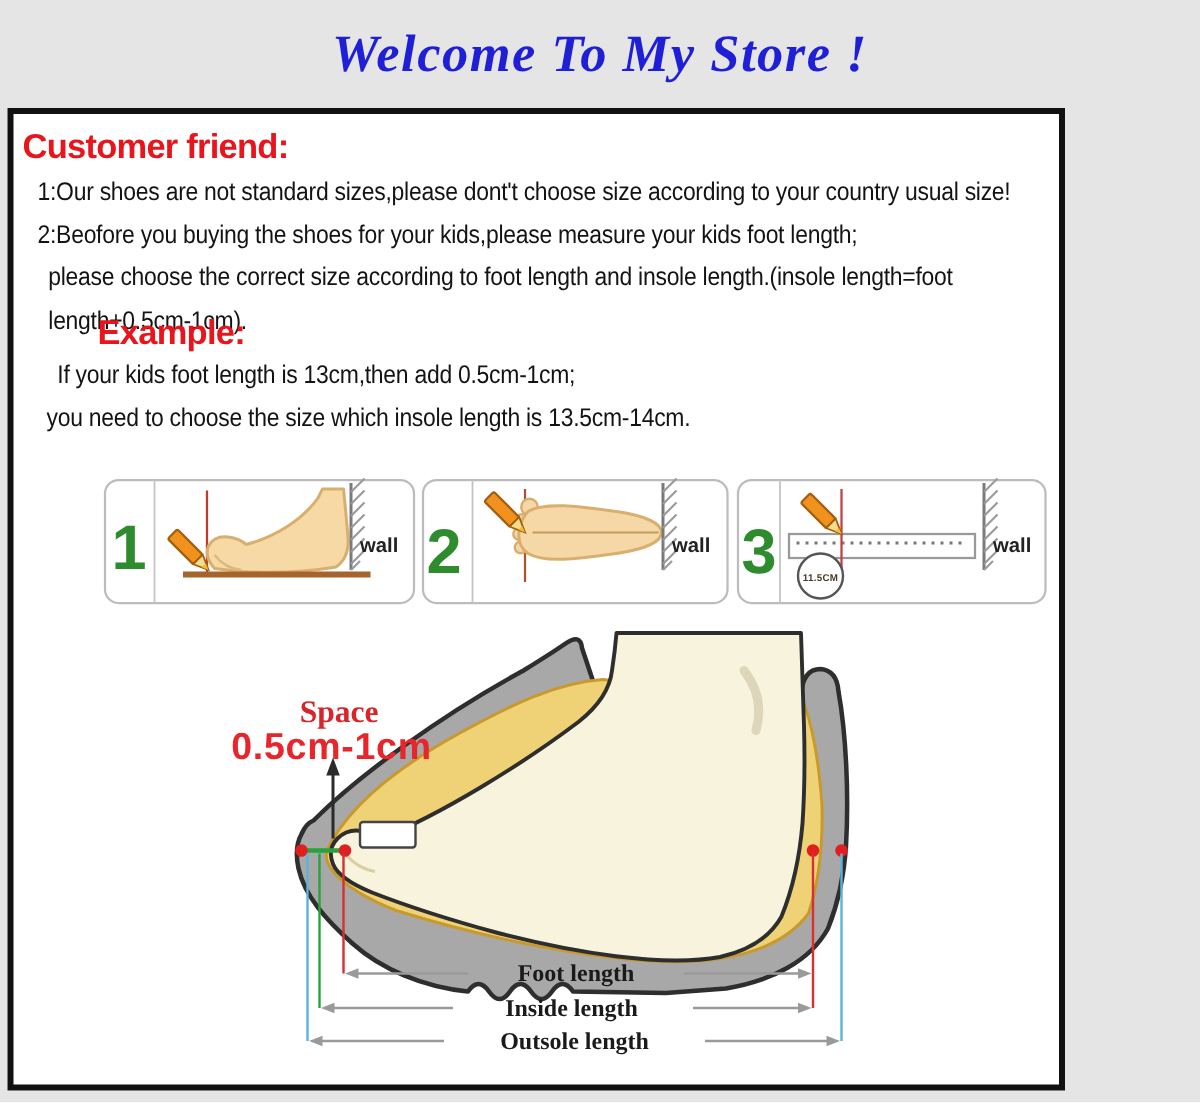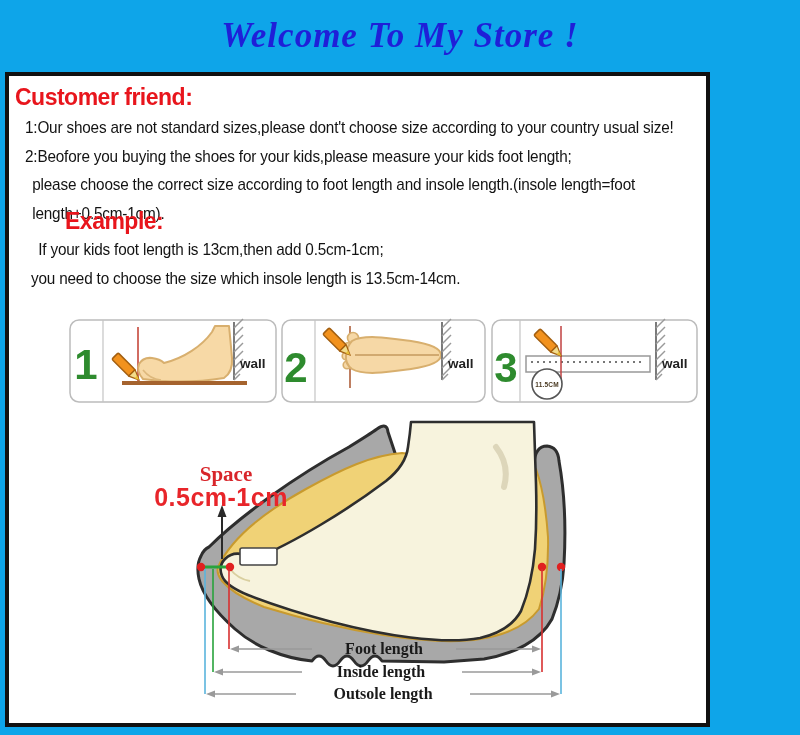--- a/index.html
+++ b/index.html
@@ -1,18 +1,18 @@
 <!DOCTYPE html>
 <html><head>
 <meta charset="utf-8">
 <style>
   * { margin: 0; padding: 0; box-sizing: border-box; }
   html, body { width: 800px; height: 735px; background: #fff; overflow: hidden;
     font-family: "Liberation Sans", "DejaVu Sans", sans-serif; }
-  .stage { position: relative; width: 800px; height: 735px; background: #0ea5e9; }
+  .stage { position: relative; width: 800px; height: 735px; background: #e5e5e5; }
 
   .store-title {
     position: absolute; top: 16px; left: 0; width: 800px; text-align: center;
     font-family: "Liberation Serif", "DejaVu Serif", serif;
     font-style: italic; font-weight: bold; font-size: 35px; color: #1f1fd8;
     letter-spacing: 1px;
   }
 
   .main-box {
     position: absolute; left: 5px; top: 72px; width: 705px; height: 655px;

